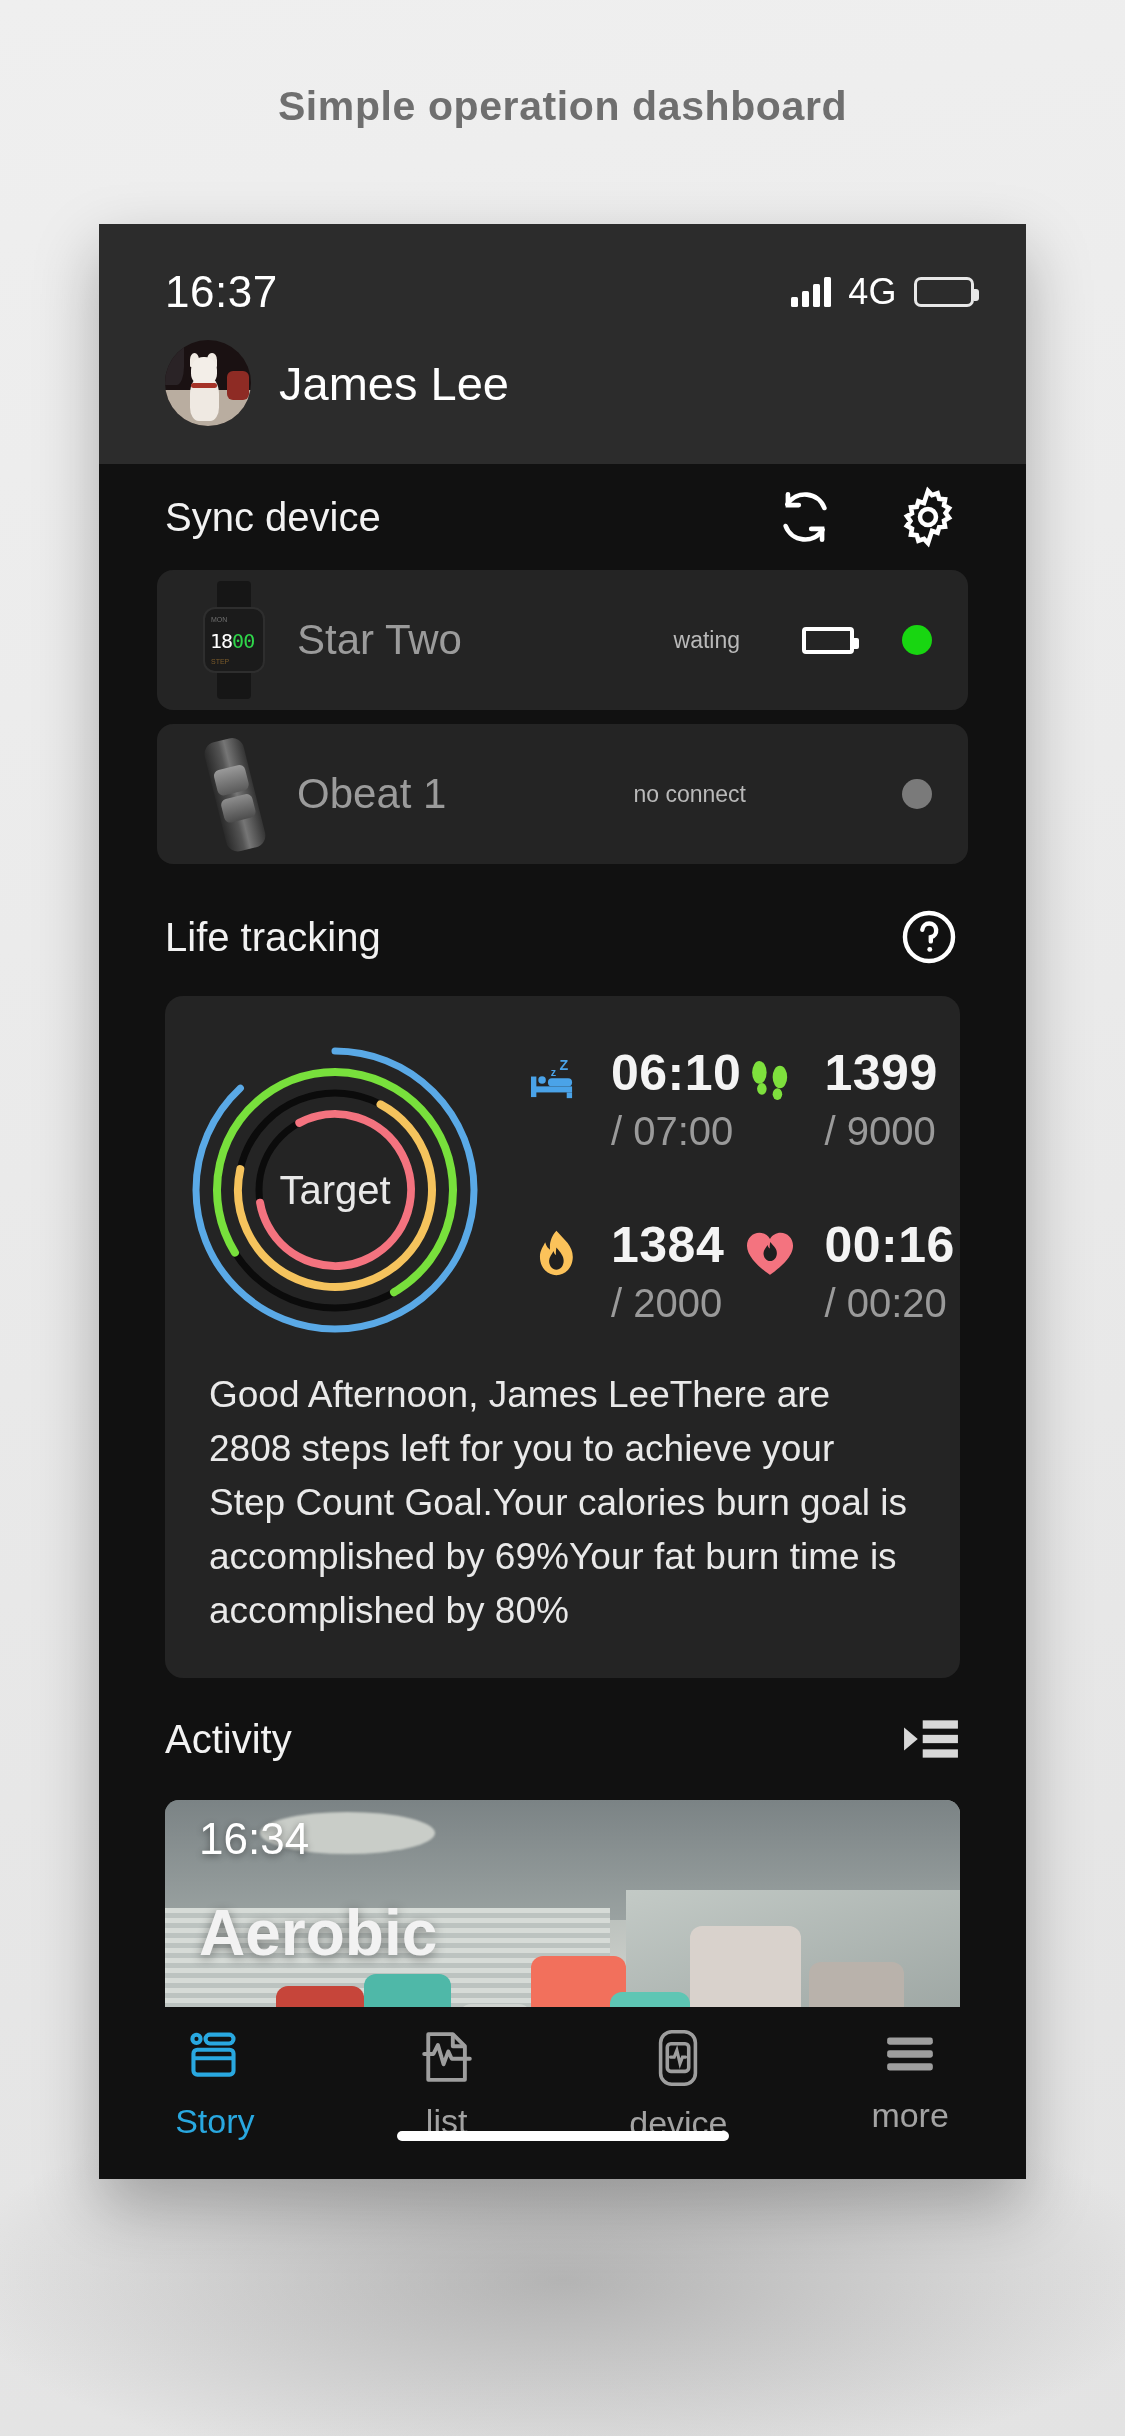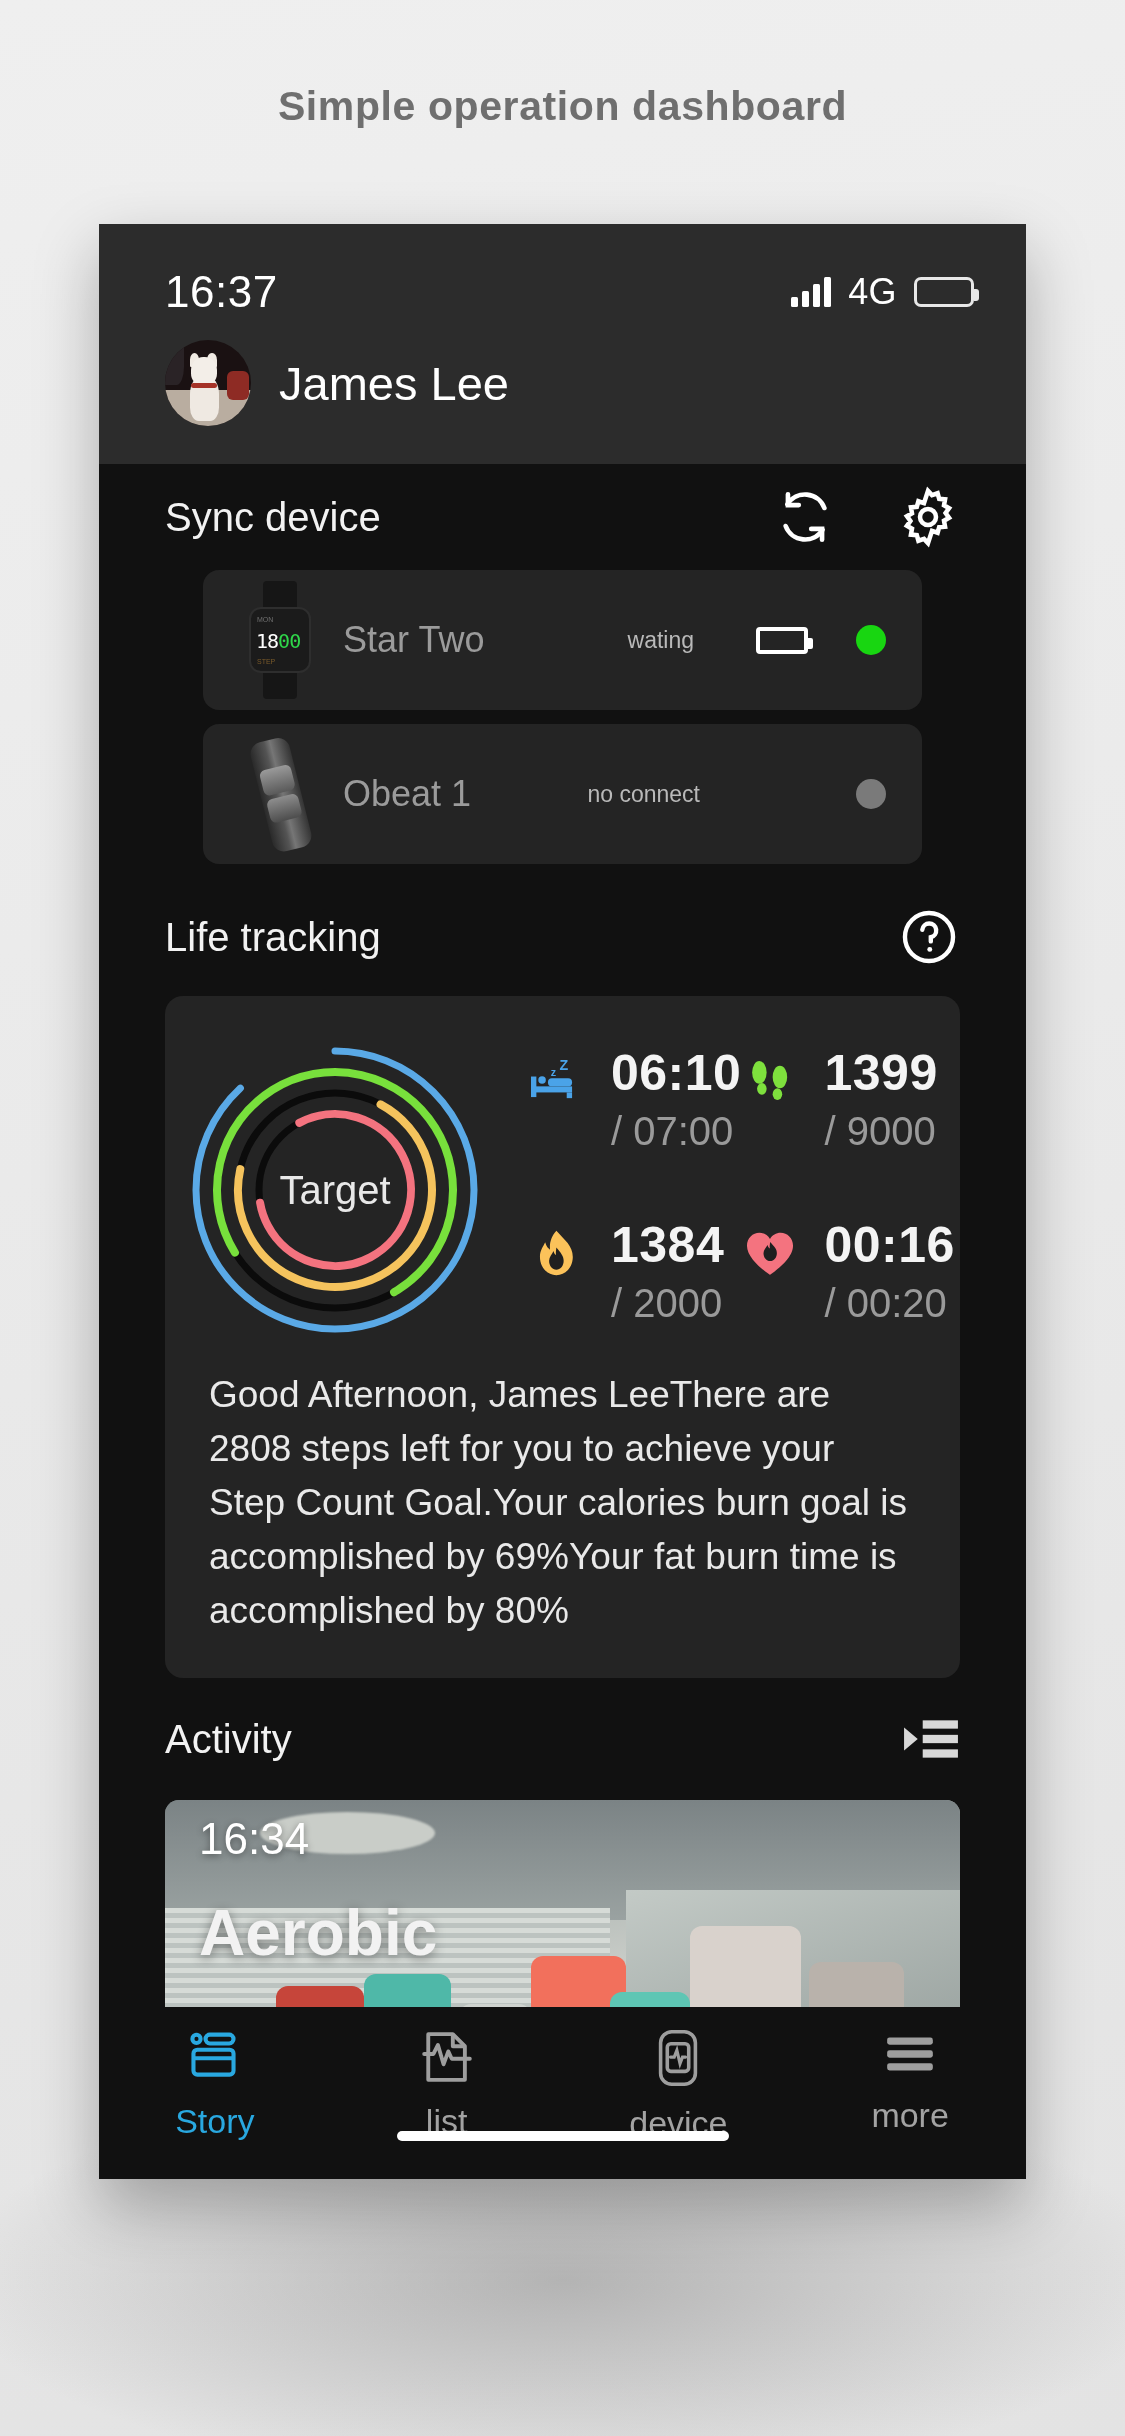--- a/index.html
+++ b/index.html
@@ -68,27 +68,27 @@
     padding:0 66px 0 66px;
     border-radius:10px;
   }
   .sec-title{ font-size:40px; color:#f2f2f2; font-weight:400;}
   .sec-actions{ display:flex; align-items:center; gap:60px;}
 
   
   .ico{ display:block; }
 
   
-  .dev-wrap{ padding:0 104px;border-radius:27px; }
+  .dev-wrap{ padding:0 58px;border-radius:27px; }
   .dev-card{
     background:#242424; border-radius:16px; height:140px;
     display:flex; align-items:center; padding:0 36px 0 24px; margin-bottom:14px;
   }
   .dev-thumb{ width:108px; height:118px; flex:none; position:relative; margin-right:8px;}
-  .dev-name{ font-size:36px; color:#9b9b9b; font-weight:400; }
+  .dev-name{ font-size:42px; color:#9b9b9b; font-weight:400; }
   .dev-status{ margin-left:auto; font-size:23px; color:#b9b9b9; font-weight:400;}
   .dev-batt{ margin-left:62px; position:relative; width:52px; height:27px; border:4px solid #ffffff; border-radius:4px;}
   .dev-batt:after{content:"";position:absolute;right:-9px;top:7px;width:5px;height:11px;background:#fff;border-radius:0 2px 2px 0;}
   .dot{ margin-left:48px; width:30px; height:30px; border-radius:50%; flex:none;}
 
   
   .watch{position:absolute;left:22px;top:0;width:62px;height:118px;}
   .watch .strap{position:absolute;left:14px;width:34px;background:#161616;border-radius:4px;}
   .watch .strap.t{top:0;height:34px;}
   .watch .strap.b{bottom:0;height:34px;}

